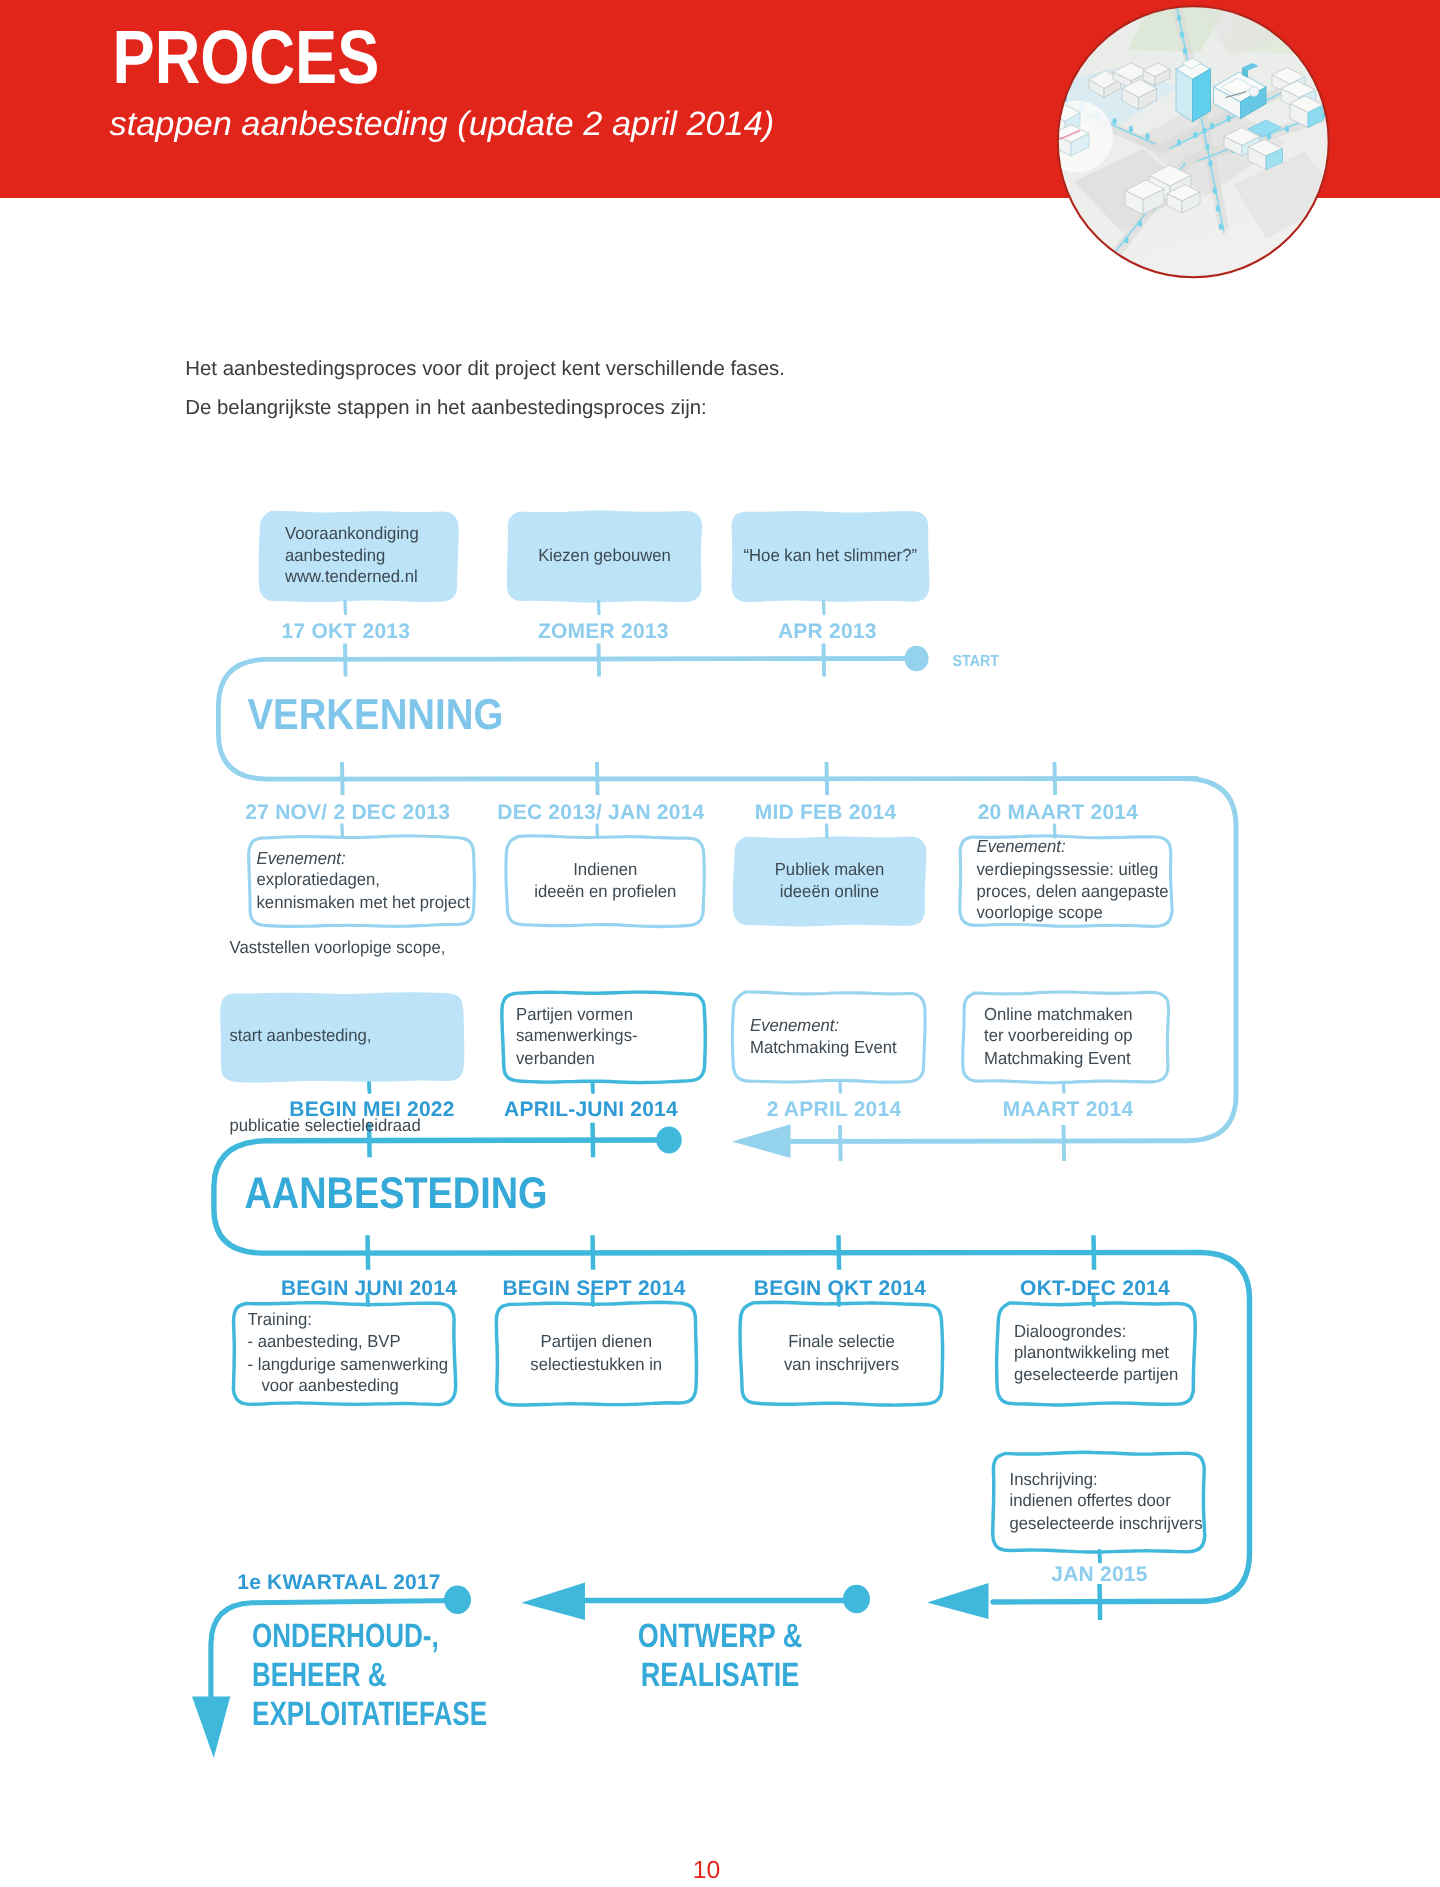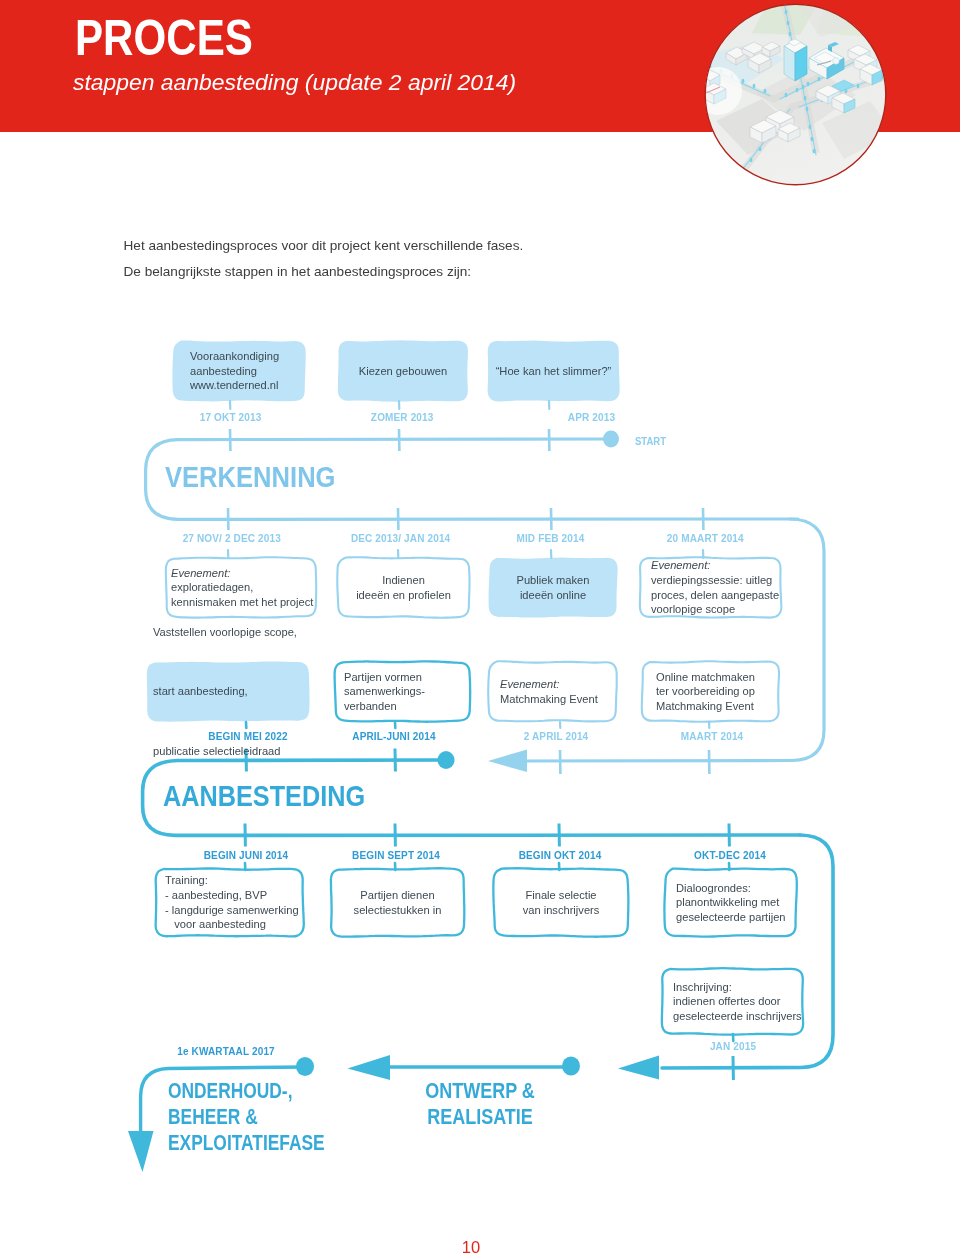--- a/index.html
+++ b/index.html
@@ -23,21 +23,21 @@
 
   
   #flow{left:0;top:0;width:960px;height:1258px;}
 
   
   .pbox{box-sizing:border-box;display:flex;flex-direction:column;justify-content:center;}
   .pbox .ln{font-size:11.6px;color:#3D4952;line-height:14.6px;white-space:pre;
             transform:scaleX(0.96);transform-origin:0 50%;}
   .pbox.ctr .ln{text-align:center;transform-origin:50% 50%;}
   .pbox .ln.it{font-style:italic;}
-  .datelbl{font-size:10px;font-weight:bold;letter-spacing:0.15px;white-space:nowrap;
+  .datelbl{font-size:14px;font-weight:bold;letter-spacing:0.15px;white-space:nowrap;
            transform:translateX(-50%);line-height:1;}
   .phase{font-weight:bold;line-height:1;white-space:pre;}
   #pageno{left:-9px;top:1239px;width:960px;text-align:center;font-size:16.5px;color:#D24058;line-height:1;}
 </style>
 </head>
 <body>
 
 <div id="page">
 
   <div class="abs" id="header-band" style="background: rgb(225, 37, 27);"></div>
@@ -282,21 +282,21 @@
         <div class="ln">www.tenderned.nl</div>
       </div>
       <div class="abs datelbl" style="left: 230.6px; top: 413px; color: rgb(141, 205, 238);">17 OKT 2013</div>
       <div class="abs pbox ctr" style="left: 338px; top: 341px; width: 130px; height: 60px; padding-left: 4px; padding-right: 4px;">
         <div class="ln">Kiezen gebouwen</div>
       </div>
       <div class="abs datelbl" style="left: 402.2px; top: 413px; color: rgb(141, 205, 238);">ZOMER 2013</div>
       <div class="abs pbox ctr" style="left: 488px; top: 341px; width: 131px; height: 60px; padding-left: 4px; padding-right: 4px;">
         <div class="ln">“Hoe kan het slimmer?”</div>
       </div>
-      <div class="abs datelbl" style="left: 551.5px; top: 413px; color: rgb(141, 205, 238); margin-left: 40px;">APR 2013</div>
+      <div class="abs datelbl" style="left: 551.5px; top: 413px; color: rgb(141, 205, 238);">APR 2013</div>
       <div class="abs pbox" style="left: 166px; top: 558px; width: 150px; height: 59px; padding-left: 5px; padding-right: 4px;">
         <div class="ln it">Evenement:</div>
         <div class="ln">exploratiedagen,</div>
         <div class="ln">kennismaken met het project</div>
       </div>
       <div class="abs datelbl" style="left: 231.8px; top: 534px; color: rgb(141, 205, 238);">27 NOV/ 2 DEC 2013</div>
       <div class="abs pbox ctr" style="left: 338px; top: 558px; width: 131px; height: 59px; padding-left: 4px; padding-right: 4px;">
         <div class="ln">Indienen</div>
         <div class="ln">ideeën en profielen</div>
       </div>

